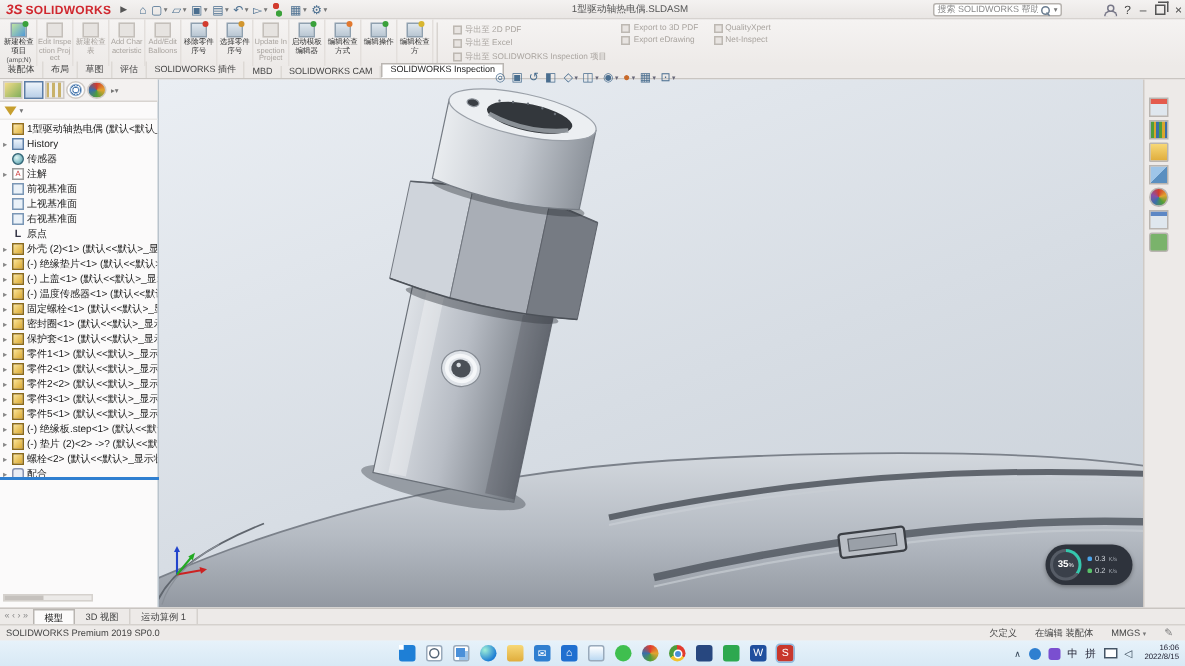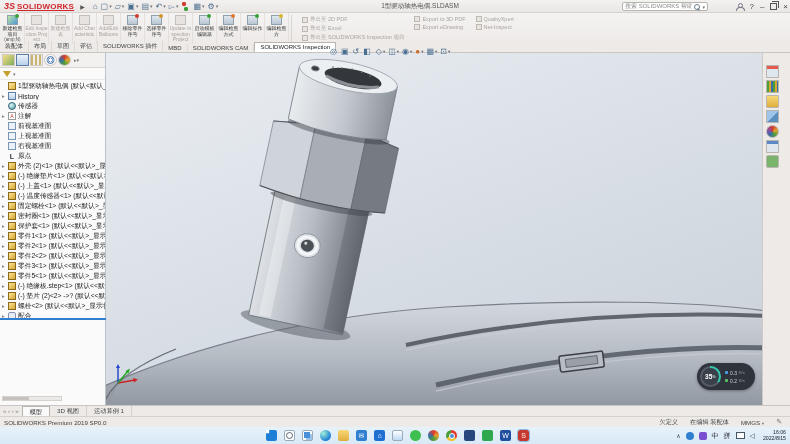--- a/index.html
+++ b/index.html
@@ -3,21 +3,21 @@
 <meta charset="utf-8">
 <style>
   *{margin:0;padding:0;box-sizing:border-box;}
   html,body{width:790px;height:444px;overflow:hidden;font-family:"Liberation Sans",sans-serif;}
   #stage{position:relative;width:790px;height:444px;background:#f1efee;font-size:7px;color:#333;}
 
   
   #titlebar{position:absolute;left:0;top:0;width:790px;height:13px;background:linear-gradient(#f4f2f1,#e9e6e4);display:flex;align-items:center;border-bottom:1px solid #d6d2cf;}
   .logo{display:flex;align-items:baseline;margin-left:4px;white-space:nowrap;}
   .logo .ds{color:#d0272e;font-style:italic;font-weight:bold;font-size:9px;margin-right:2px;}
-  .logo .sw{color:#d0272e;font-weight:bold;font-size:8px;letter-spacing:.2px;text-decoration:underline;}
+  .logo .sw{color:#d0272e;font-weight:bold;font-size:8px;letter-spacing:.2px;}
   .logo-arrow{color:#555;font-size:6px;margin:0 4px 0 6px;}
   .qa{display:flex;align-items:center;gap:3px;margin-left:4px;}
   .qa .qit{display:flex;align-items:center;color:#4a6e8f;font-size:8px;cursor:default;}
   .qa .qit .dd{font-size:5px;color:#777;margin-left:1px;}
   .gi-traffic{position:relative;width:9px;height:9px;}
   .gi-traffic::before{content:"";position:absolute;left:1px;top:0;width:4px;height:4px;border-radius:50%;background:#d23b2e;}
   .gi-traffic::after{content:"";position:absolute;left:3px;top:5px;width:4px;height:4px;border-radius:50%;background:#3aa13a;}
   #doc-title{position:absolute;left:300px;top:2px;width:240px;text-align:center;font-size:6.5px;color:#555;}
   #searchbox{position:absolute;right:82px;top:2px;width:86px;height:9px;background:#fff;border:1px solid #b7b3af;border-radius:2px;display:flex;align-items:center;padding:0 2px;gap:2px;}
   #searchbox .stext{color:#8a8a8a;font-size:6px;white-space:nowrap;overflow:hidden;flex:1;}

